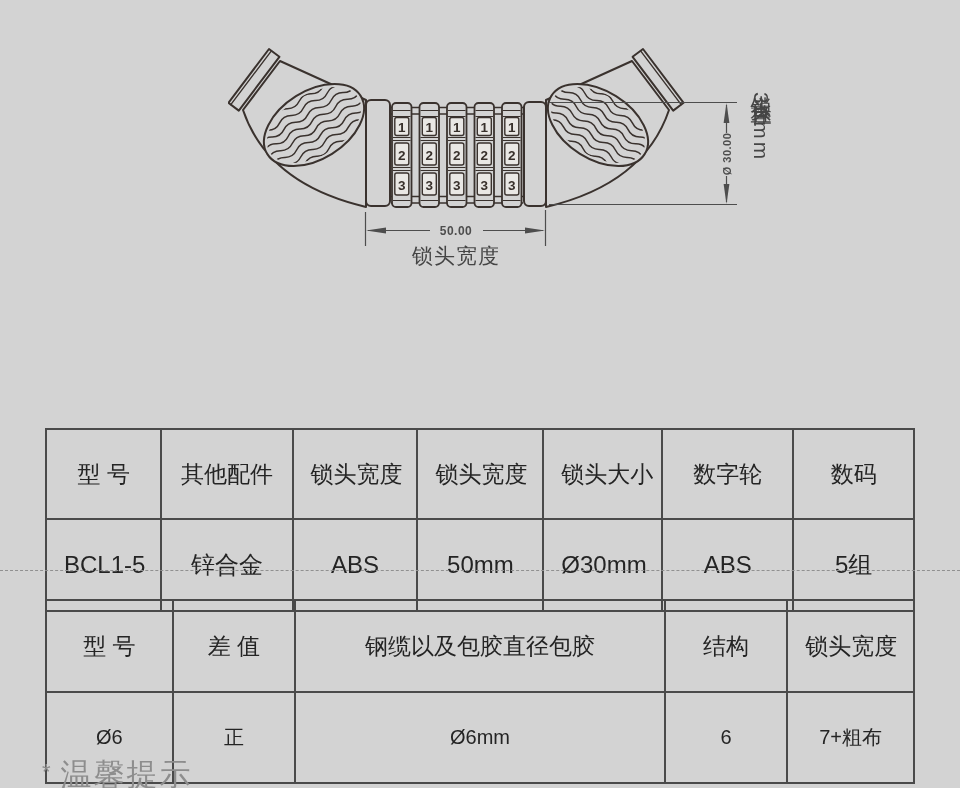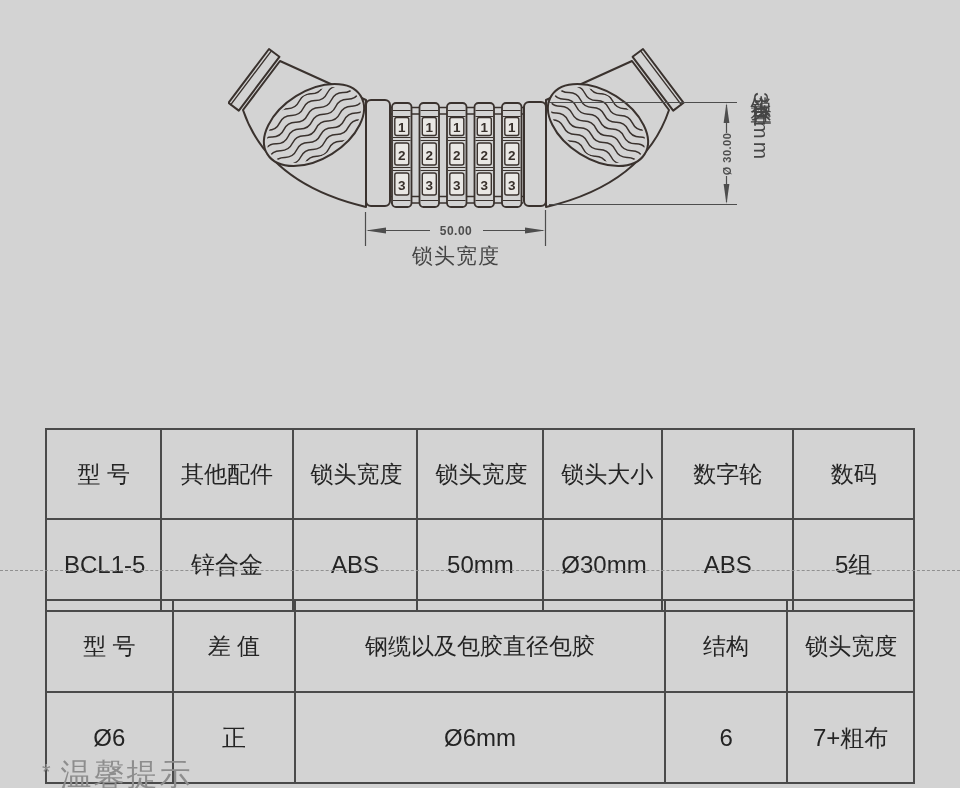--- a/index.html
+++ b/index.html
@@ -30,21 +30,21 @@
     text-align:center;vertical-align:middle;
     font-weight:normal;
     padding:17px;
     overflow:hidden;white-space:nowrap;
   }
   .t1{top:428px;}
   .t1 .hrow th{height:54px;}
   .t1 .vrow td{height:56px;font-size:24px;}
   .t2{top:599px;}
   .t2 .hrow th{height:56px;}
-  .t2 .vrow td{height:55px;font-size:24px;}
+  .t2 .vrow td{height:55px;font-size:20px;}
   .dashed-sep{
     position:absolute;left:0;top:570px;width:960px;height:0;
     border-top:1px dashed #909090;
   }
   
   .footer-note{
     position:absolute;left:42px;top:754px;
     font-size:31px;color:#8d8d8d;letter-spacing:2px;
     white-space:nowrap;
   }

